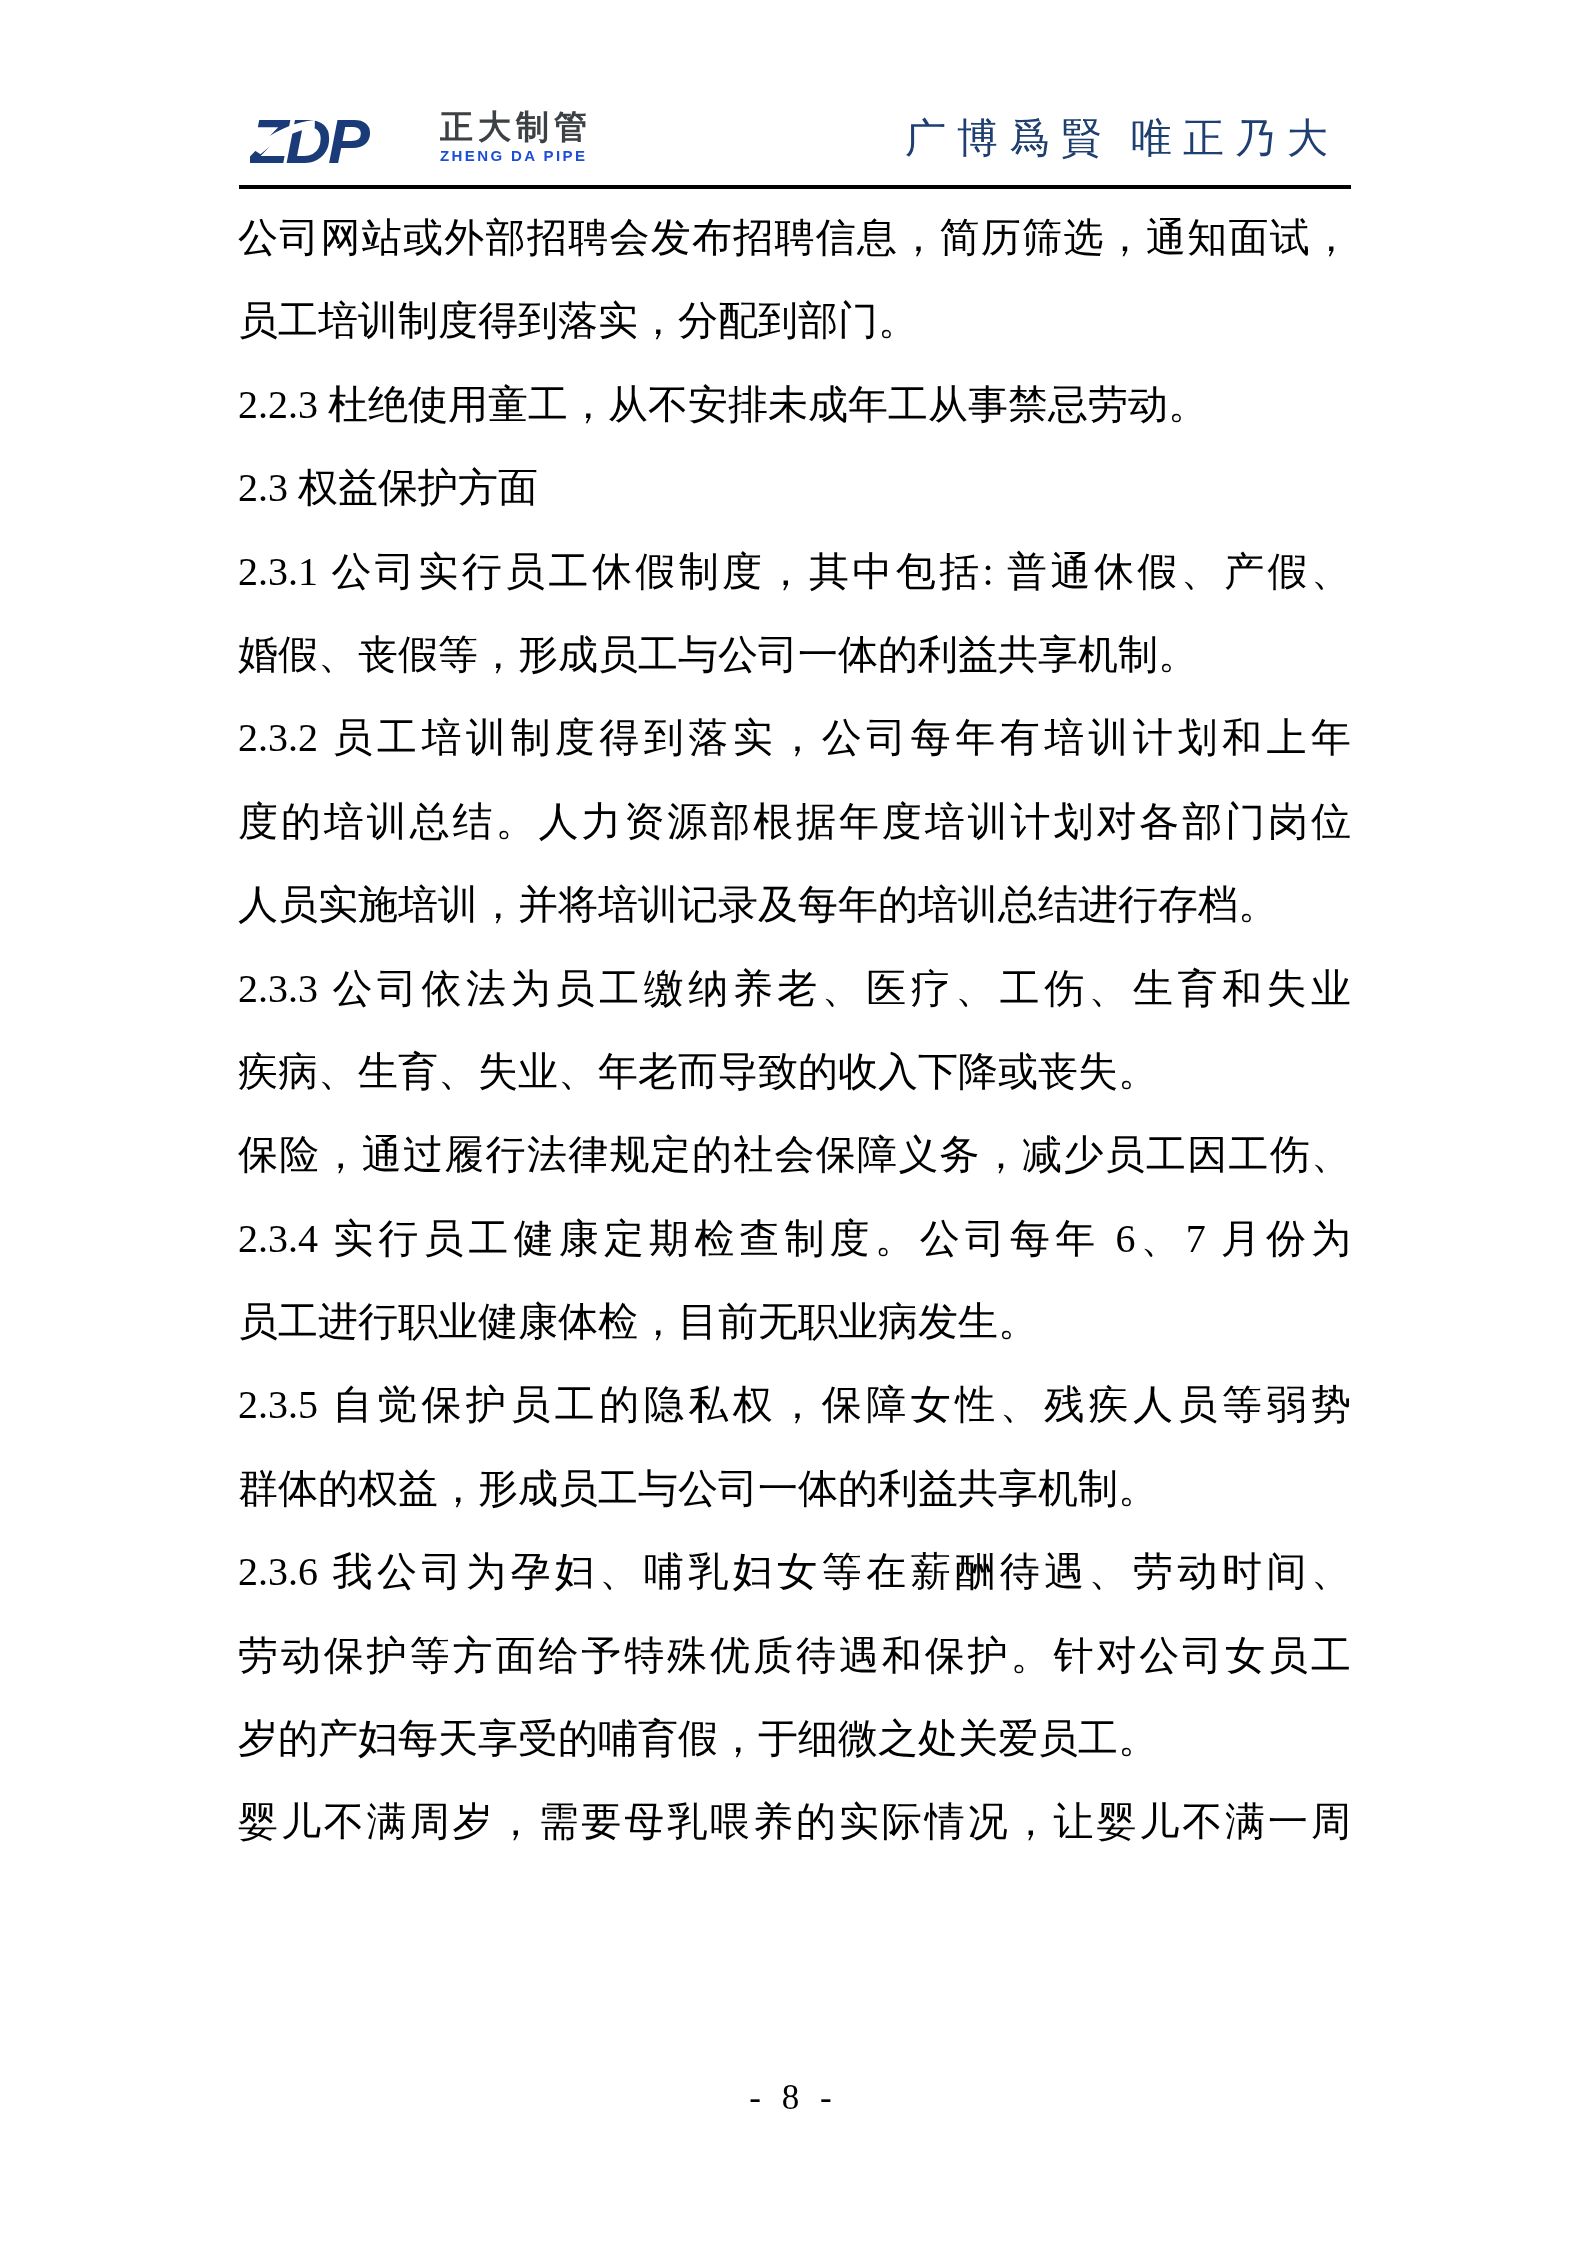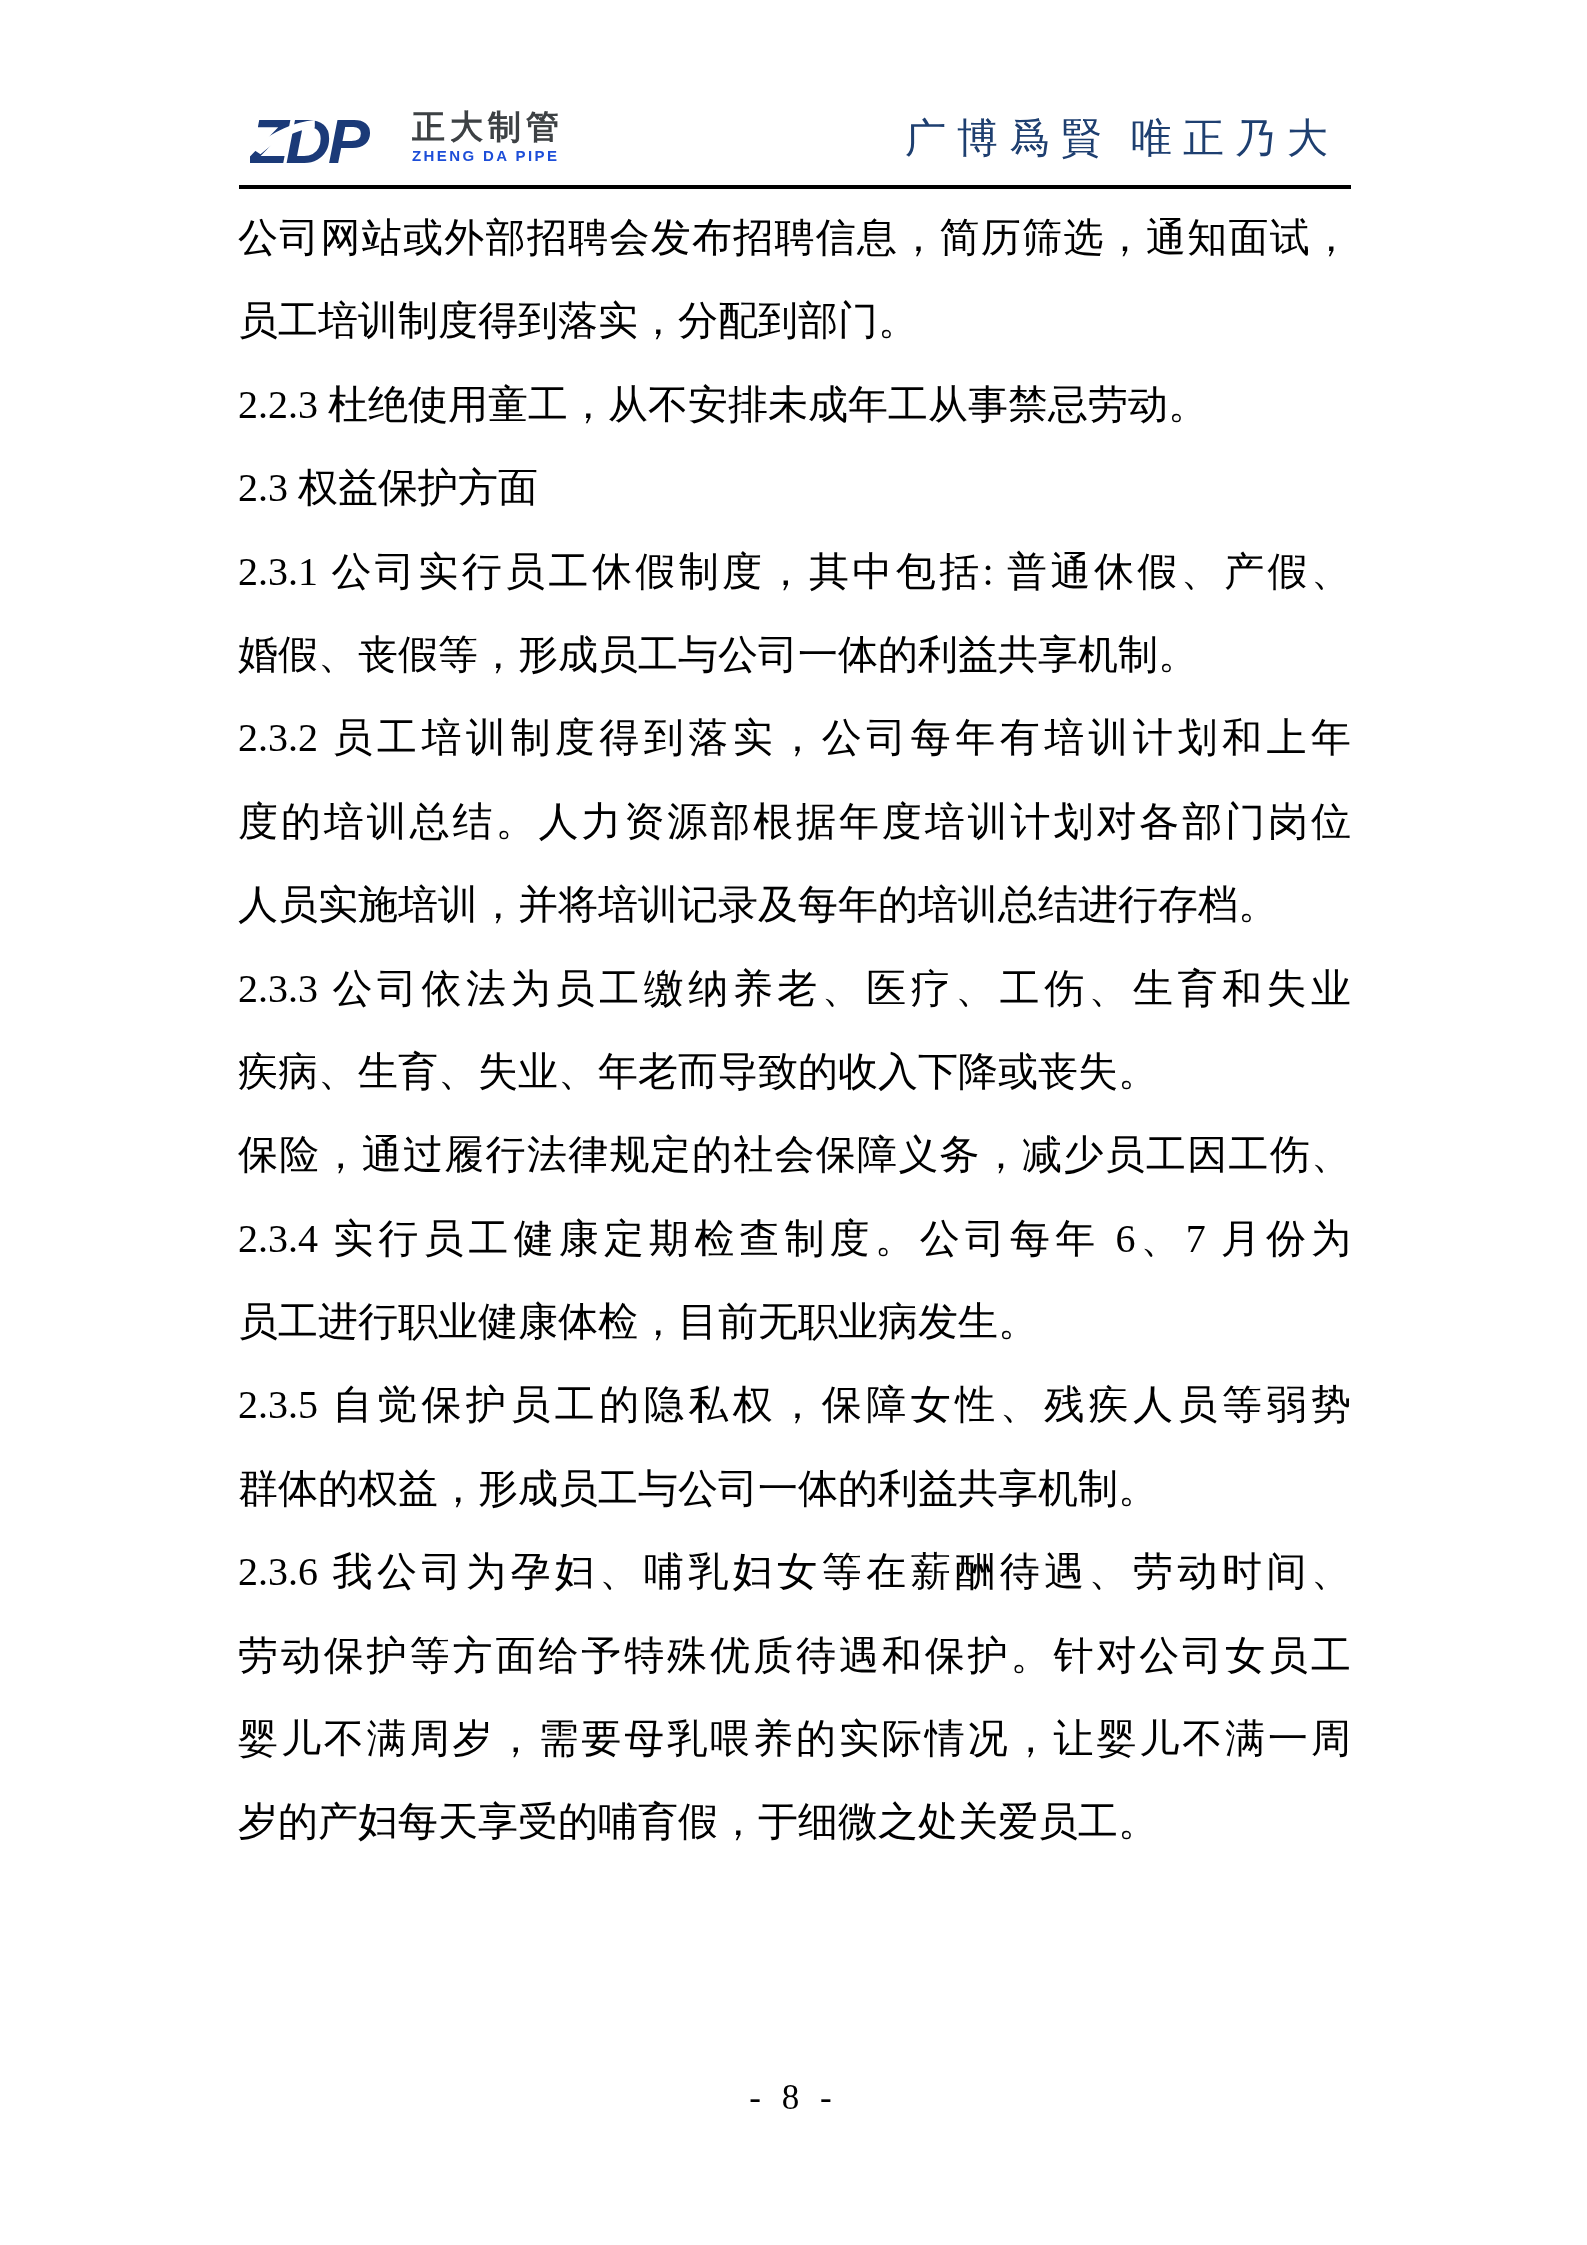--- a/index.html
+++ b/index.html
@@ -12,21 +12,21 @@
     overflow: hidden;
     font-family: "Liberation Serif", "DejaVu Serif", serif;
     color: #000;
   }
 
   
   .header { position: absolute; left: 0; top: 0; width: 100%; height: 190px; }
 
   .logo-group { position: absolute; left: 250px; top: 110px; display: flex; align-items: flex-start; }
   .logo-mark { display: block; }
-  .logo-text { margin-left: 0; display: flex; flex-direction: column; justify-content: flex-start; }
+  .logo-text { margin-left: 28px; display: flex; flex-direction: column; justify-content: flex-start; }
   .logo-cn {
     font-family: "Liberation Sans", "DejaVu Sans", sans-serif;
     font-weight: bold; font-size: 33px; line-height: 34px;
     letter-spacing: 5px; color: #3d4144; white-space: nowrap;
   }
   .logo-en {
     font-family: "Liberation Sans", "DejaVu Sans", sans-serif;
     font-weight: bold; font-size: 15px; line-height: 17px;
     letter-spacing: 2.4px; color: #1d4ed8; margin-top: 3px; white-space: nowrap;
   }
@@ -104,19 +104,19 @@
     <div class="line">人员实施培训，并将培训记录及每年的培训总结进行存档。</div>
     <div class="line j">2.3.3 公司依法为员工缴纳养老、医疗、工伤、生育和失业</div>
     <div class="line">疾病、生育、失业、年老而导致的收入下降或丧失。</div>
     <div class="line j">保险，通过履行法律规定的社会保障义务，减少员工因工伤、</div>
     <div class="line j">2.3.4 实行员工健康定期检查制度。公司每年 6、7 月份为</div>
     <div class="line">员工进行职业健康体检，目前无职业病发生。</div>
     <div class="line j">2.3.5 自觉保护员工的隐私权，保障女性、残疾人员等弱势</div>
     <div class="line">群体的权益，形成员工与公司一体的利益共享机制。</div>
     <div class="line j">2.3.6 我公司为孕妇、哺乳妇女等在薪酬待遇、劳动时间、</div>
     <div class="line j">劳动保护等方面给予特殊优质待遇和保护。针对公司女员工</div>
+    <div class="line">岁的产妇每天享受的哺育假，于细微之处关爱员工。</div>
     <div class="line j">婴儿不满周岁，需要母乳喂养的实际情况，让婴儿不满一周</div>
-    <div class="line">岁的产妇每天享受的哺育假，于细微之处关爱员工。</div>
   </div>
 
   <div class="footer">- 8 -</div>
 
 </div>
 
 </body></html>

